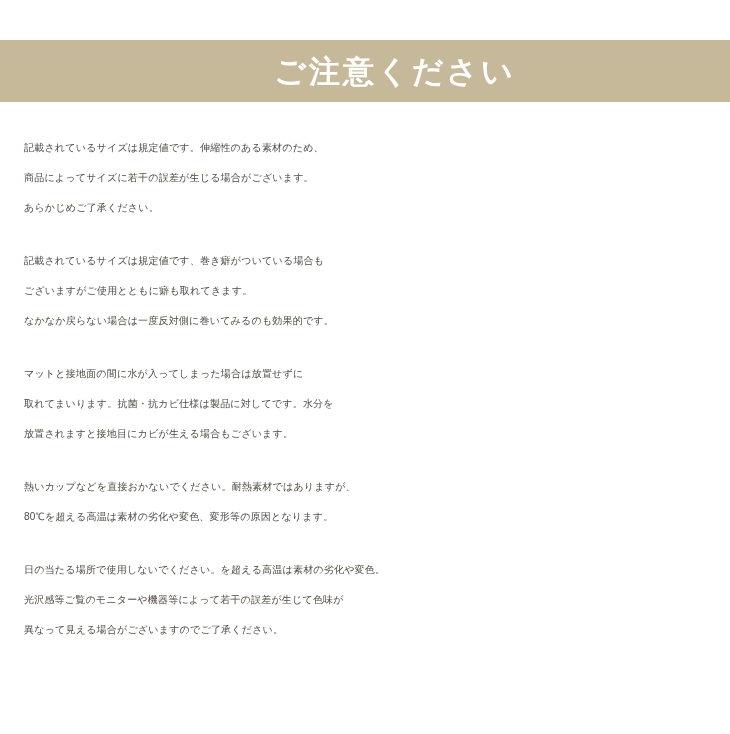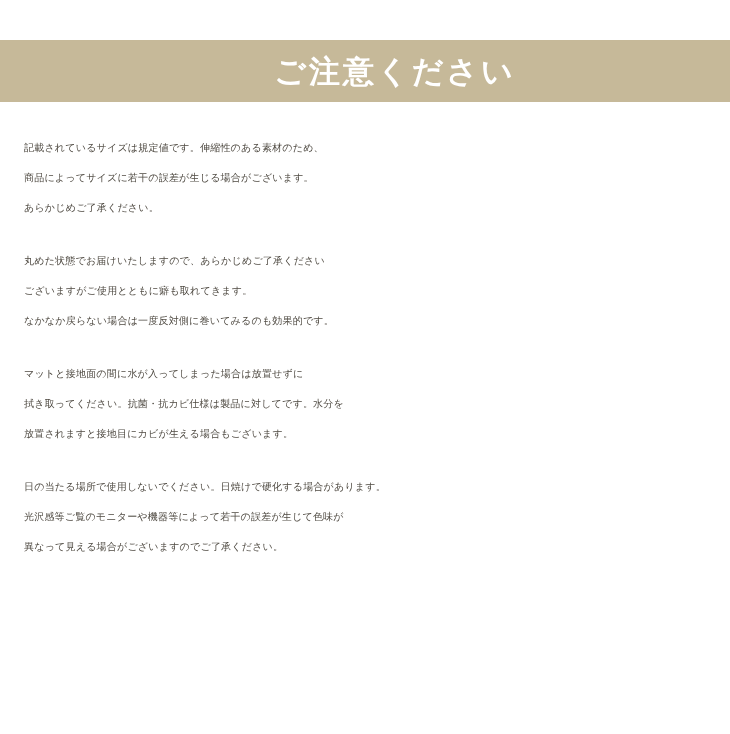--- a/index.html
+++ b/index.html
@@ -64,24 +64,26 @@
 <div class="page">
 
   <div class="header-band">
     <div class="header-title">ご注意ください</div>
   </div>
 
   <div class="body-wrap">
     <p class="para">記載されているサイズは規定値です。伸縮性のある素材のため、
 商品によってサイズに若干の誤差が生じる場合がございます。
 あらかじめご了承ください。</p>
-    <p class="para">丸めた状態でお届けいたしますので、あらかじめご了承ください
+    <p class="para">記載されているサイズは規定値です、巻き癖がついている場合も
 ございますがご使用とともに癖も取れてきます。
 なかなか戻らない場合は一度反対側に巻いてみるのも効果的です。</p>
     <p class="para">マットと接地面の間に水が入ってしまった場合は放置せずに
-拭き取ってください。抗菌・抗カビ仕様は製品に対してです。水分を
+取れてまいります。抗菌・抗カビ仕様は製品に対してです。水分を
 放置されますと接地目にカビが生える場合もございます。</p>
-    <p class="para">日の当たる場所で使用しないでください。日焼けで硬化する場合があります。
+    <p class="para">熱いカップなどを直接おかないでください。耐熱素材ではありますが、
+80℃を超える高温は素材の劣化や変色、変形等の原因となります。</p>
+    <p class="para">日の当たる場所で使用しないでください。を超える高温は素材の劣化や変色。
 光沢感等ご覧のモニターや機器等によって若干の誤差が生じて色味が
 異なって見える場合がございますのでご了承ください。</p>
   </div>
 
 </div>
 
 </body></html>

